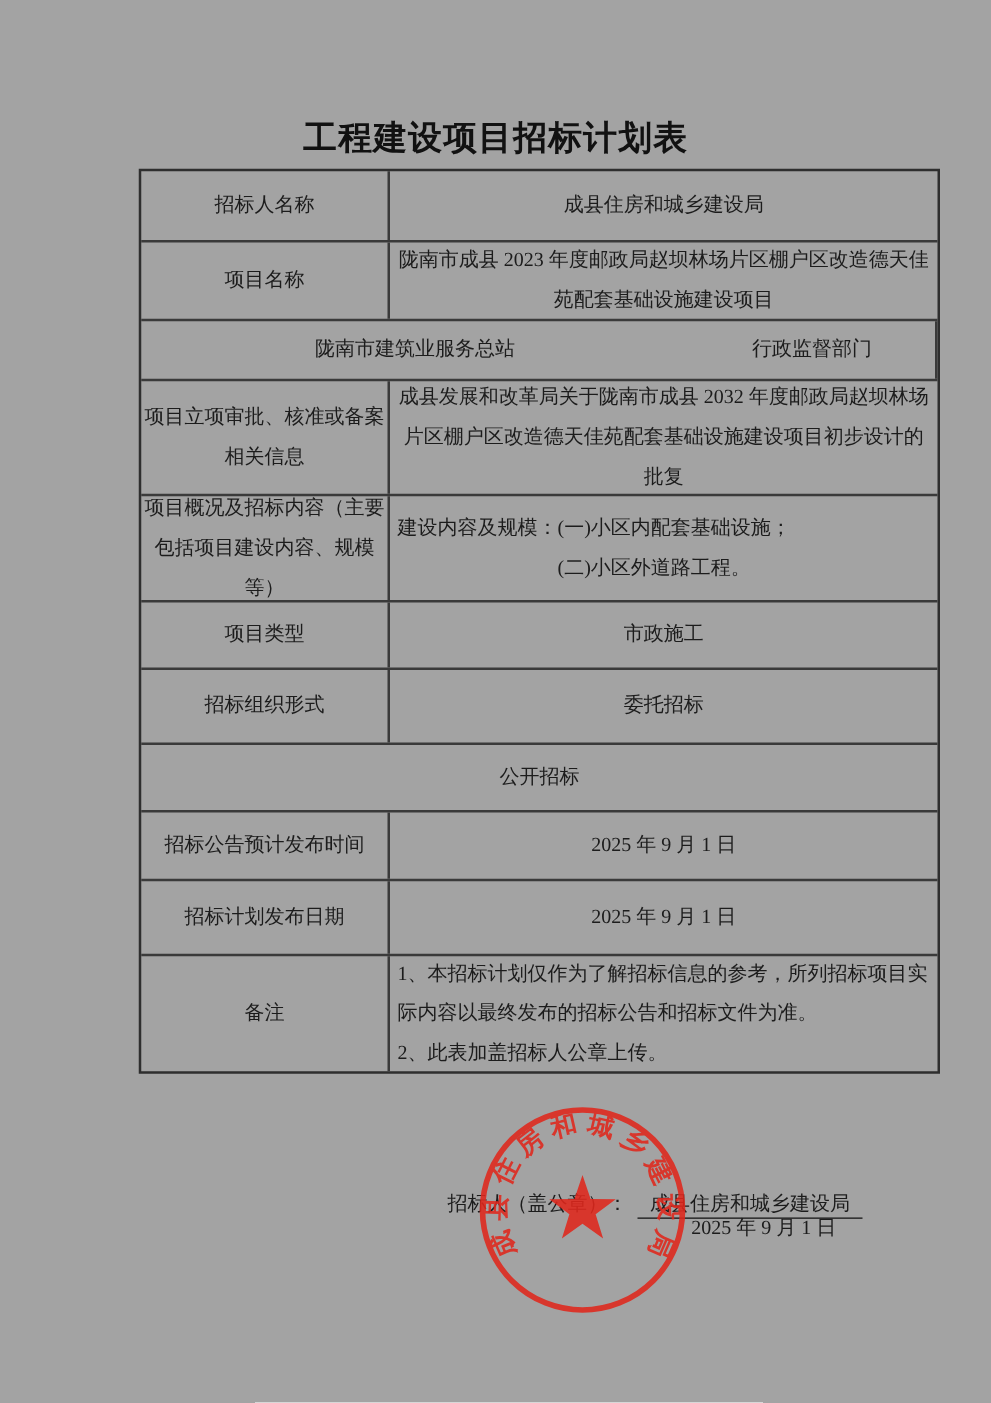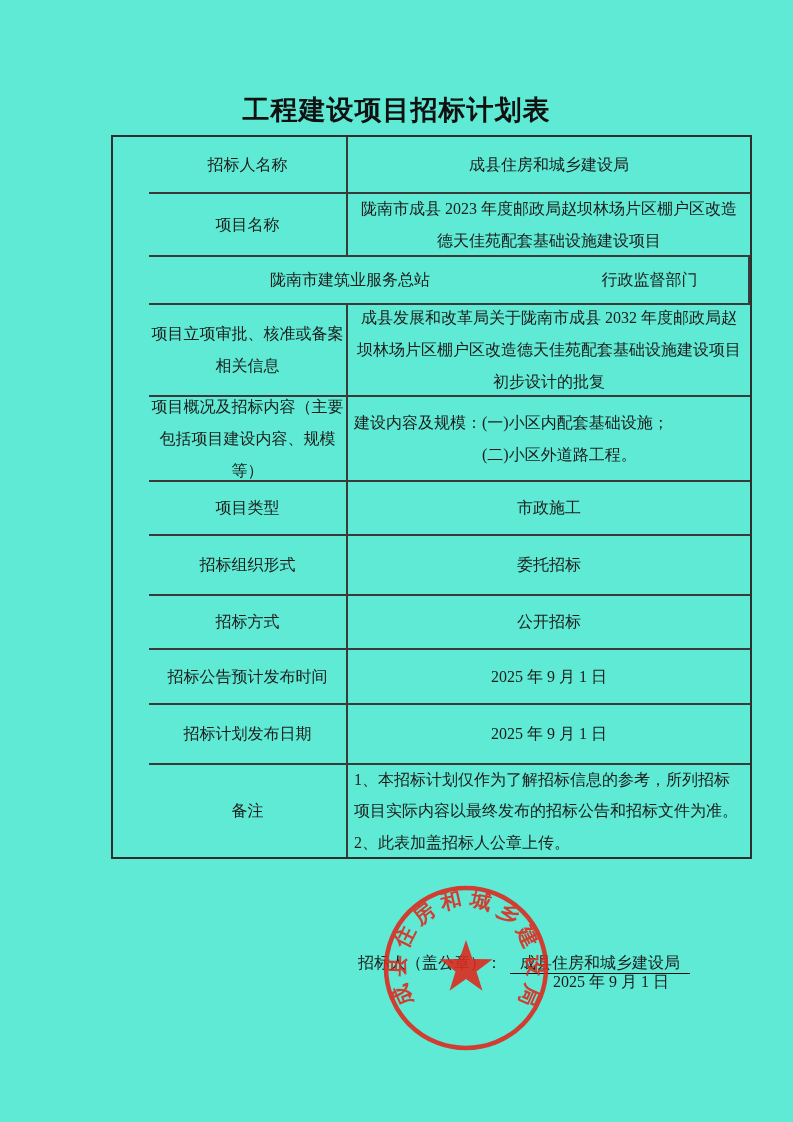--- a/index.html
+++ b/index.html
@@ -1,22 +1,22 @@
 <!DOCTYPE html>
 <html><head>
 <meta charset="utf-8">
 <style>
   html,body{margin:0;padding:0;background:#ffffff;}
-  .page{position:relative;width:793px;height:1122px;background:#5eead4;overflow:hidden;
+  .page{position:relative;width:793px;height:1122px;background:#a3a3a3;overflow:hidden;
         font-family:"Liberation Serif","DejaVu Serif",serif;color:#1c1c1c;}
   .doc-title{position:absolute;top:92px;left:0;width:793px;text-align:center;
         font-family:"Liberation Sans","DejaVu Sans",sans-serif;
         font-size:27px;font-weight:bold;letter-spacing:1px;color:#111;}
   .tbl{position:absolute;left:111px;top:135px;width:641px;border:2px solid #2e2e2e;
-        box-sizing:border-box;font-size:16px;padding-left:36px;}
+        box-sizing:border-box;font-size:16px;}
   .row{display:flex;box-sizing:border-box;}
   .row + .row{border-top:2px solid #3a3a3a;}
   .cell{box-sizing:border-box;}
   .cell-l{width:199px;border-right:2px solid #3a3a3a;display:flex;align-items:center;
         justify-content:center;text-align:center;padding:3px 2px;line-height:2.0;}
   .cell-r{flex:1;display:flex;flex-direction:column;justify-content:center;
         padding:3px 6px;line-height:2.0;}
   .cell-r.center{align-items:center;text-align:center;}
   .cell-r.left{align-items:flex-start;text-align:left;}
   .vline{width:100%;}
@@ -81,21 +81,20 @@
 
 
     <div class="row" style="height:60px">
       <div class="cell cell-l">招标组织形式</div>
       <div class="cell cell-r center">
         <div class="vline">委托招标</div>
       </div>
     </div>
 
     <div class="row" style="height:54px">
-      <div class="cell cell-l">招标方式</div>
       <div class="cell cell-r center">
         <div class="vline">公开招标</div>
       </div>
     </div>
 
     <div class="row" style="height:55px">
       <div class="cell cell-l">招标公告预计发布时间</div>
       <div class="cell cell-r center">
         <div class="vline">2025 年 9 月 1 日</div>
       </div>

